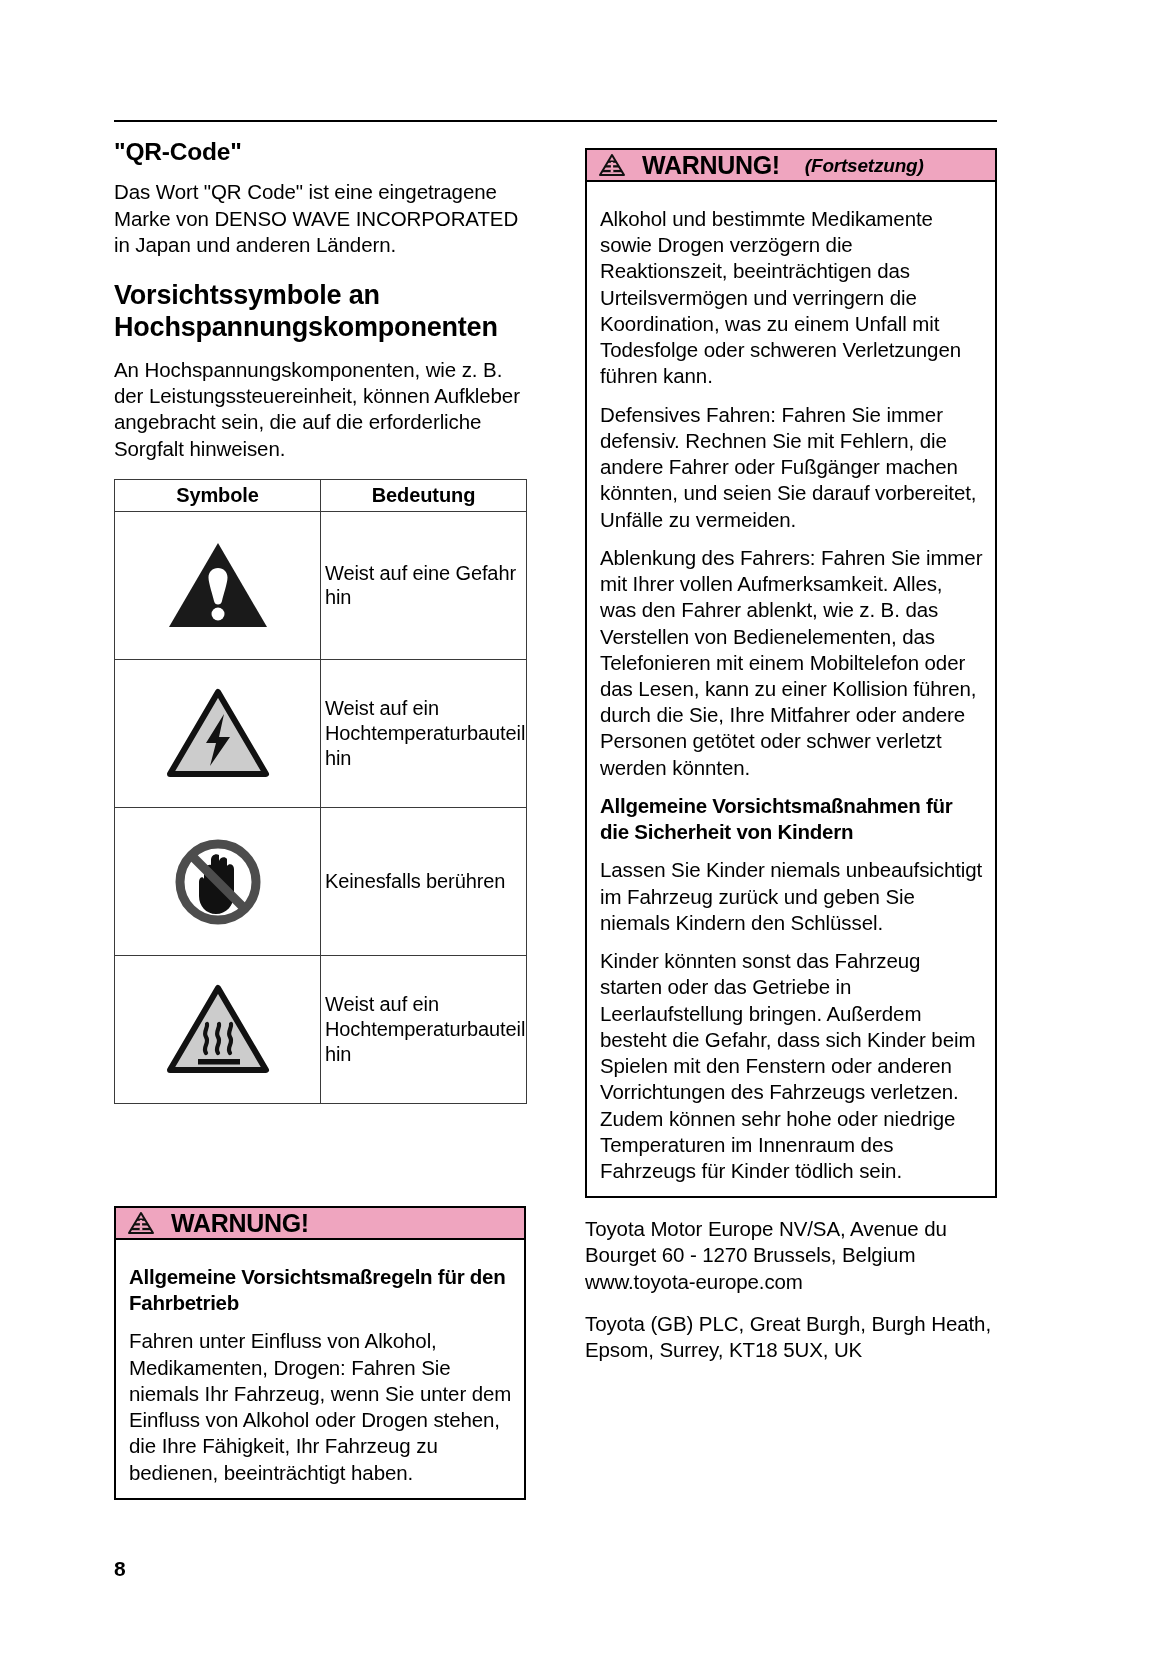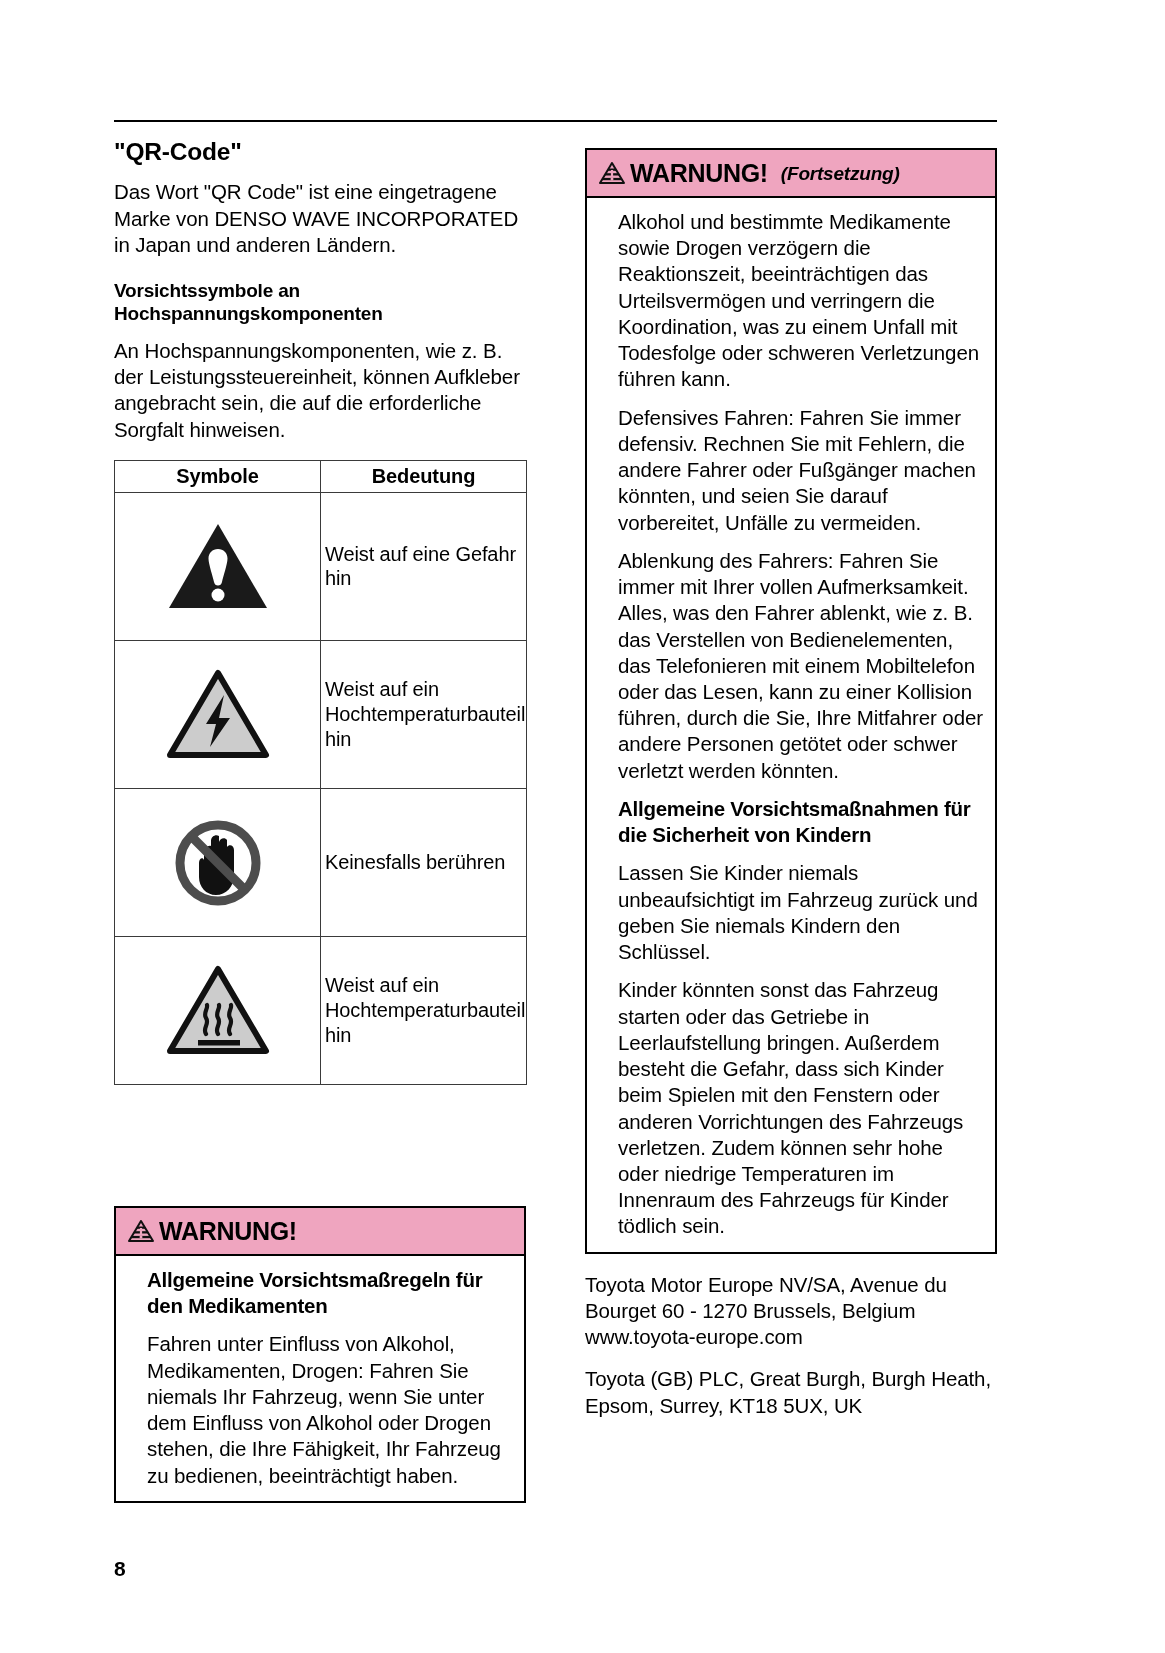--- a/index.html
+++ b/index.html
@@ -51,21 +51,21 @@
 
   
   h1.section-title {
     font-size: 24.5px;
     font-weight: bold;
     letter-spacing: -0.2px;
     line-height: 1.12;
     margin-bottom: 14px;
   }
   h2.sub-title {
-    font-size: 19px;
+    font-size: 27px;
     font-weight: bold;
     letter-spacing: -0.2px;
     line-height: 1.18;
     margin-top: 22px;
     margin-bottom: 13px;
   }
   p.body {
     font-size: 20.5px;
     line-height: 1.28;
     letter-spacing: -0.1px;
@@ -110,43 +110,42 @@
   .sym-svg { display: block; margin: 0 auto; }
 
   
   .warning-box {
     border: 2px solid #000;
     background: #fff;
   }
   .warning-header {
     background: #efa5bf;
     border-bottom: 2px solid #000;
-    height: 48px;
+    height: 32px;
     display: flex;
     align-items: center;
     padding-left: 12px;
-    gap: 5px;
+    gap: 17px;
   }
   .warning-title {
     font-size: 25px;
     font-weight: bold;
     letter-spacing: -0.3px;
     line-height: 1;
   }
   .warning-cont {
     font-size: 19px;
     font-weight: bold;
     font-style: italic;
     letter-spacing: -0.2px;
     margin-left: 8px;
     line-height: 1;
   }
   .warning-body {
-    padding: 11px 12px 12px 13px;
-    margin-left: 18px;
+    padding: 24px 12px 12px 13px;
   }
   .warning-body p {
     font-size: 20.5px;
     line-height: 1.28;
     letter-spacing: -0.1px;
     margin-bottom: 12px;
   }
   .warning-body p:last-child { margin-bottom: 0; }
   .warning-body p.bold {
     font-weight: bold;
@@ -277,21 +276,21 @@
           <rect x="0" y="6.5" width="26" height="2.3" fill="#111111"></rect>
           <rect x="0" y="11.2" width="26" height="2.3" fill="#111111"></rect>
           <rect x="0" y="15.9" width="26" height="2.3" fill="#111111"></rect>
         </g>
         <rect x="11.9" y="8" width="2.2" height="6" fill="#efa5bf"></rect>
         <circle cx="13" cy="17" r="1.5" fill="#efa5bf"></circle>
       </svg>
       <span class="warning-title">WARNUNG!</span>
     </div>
     <div class="warning-body">
-      <p class="bold">Allgemeine Vorsichtsmaßregeln für den Medikamenten</p>
+      <p class="bold">Allgemeine Vorsichtsmaßregeln für den Fahrbetrieb</p>
       <p>Fahren unter Einfluss von Alkohol, Medikamenten, Drogen: Fahren Sie niemals Ihr Fahrzeug, wenn Sie unter dem Einfluss von Alkohol oder Drogen stehen, die Ihre Fähigkeit, Ihr Fahrzeug zu bedienen, beeinträchtigt haben.</p>
     </div>
   </div>
 
   <div class="col-right">
 
     <div class="warning-box">
       <div class="warning-header">
         <svg class="icon-tri" width="26" height="22" viewBox="0 0 26 22">
           <defs>

